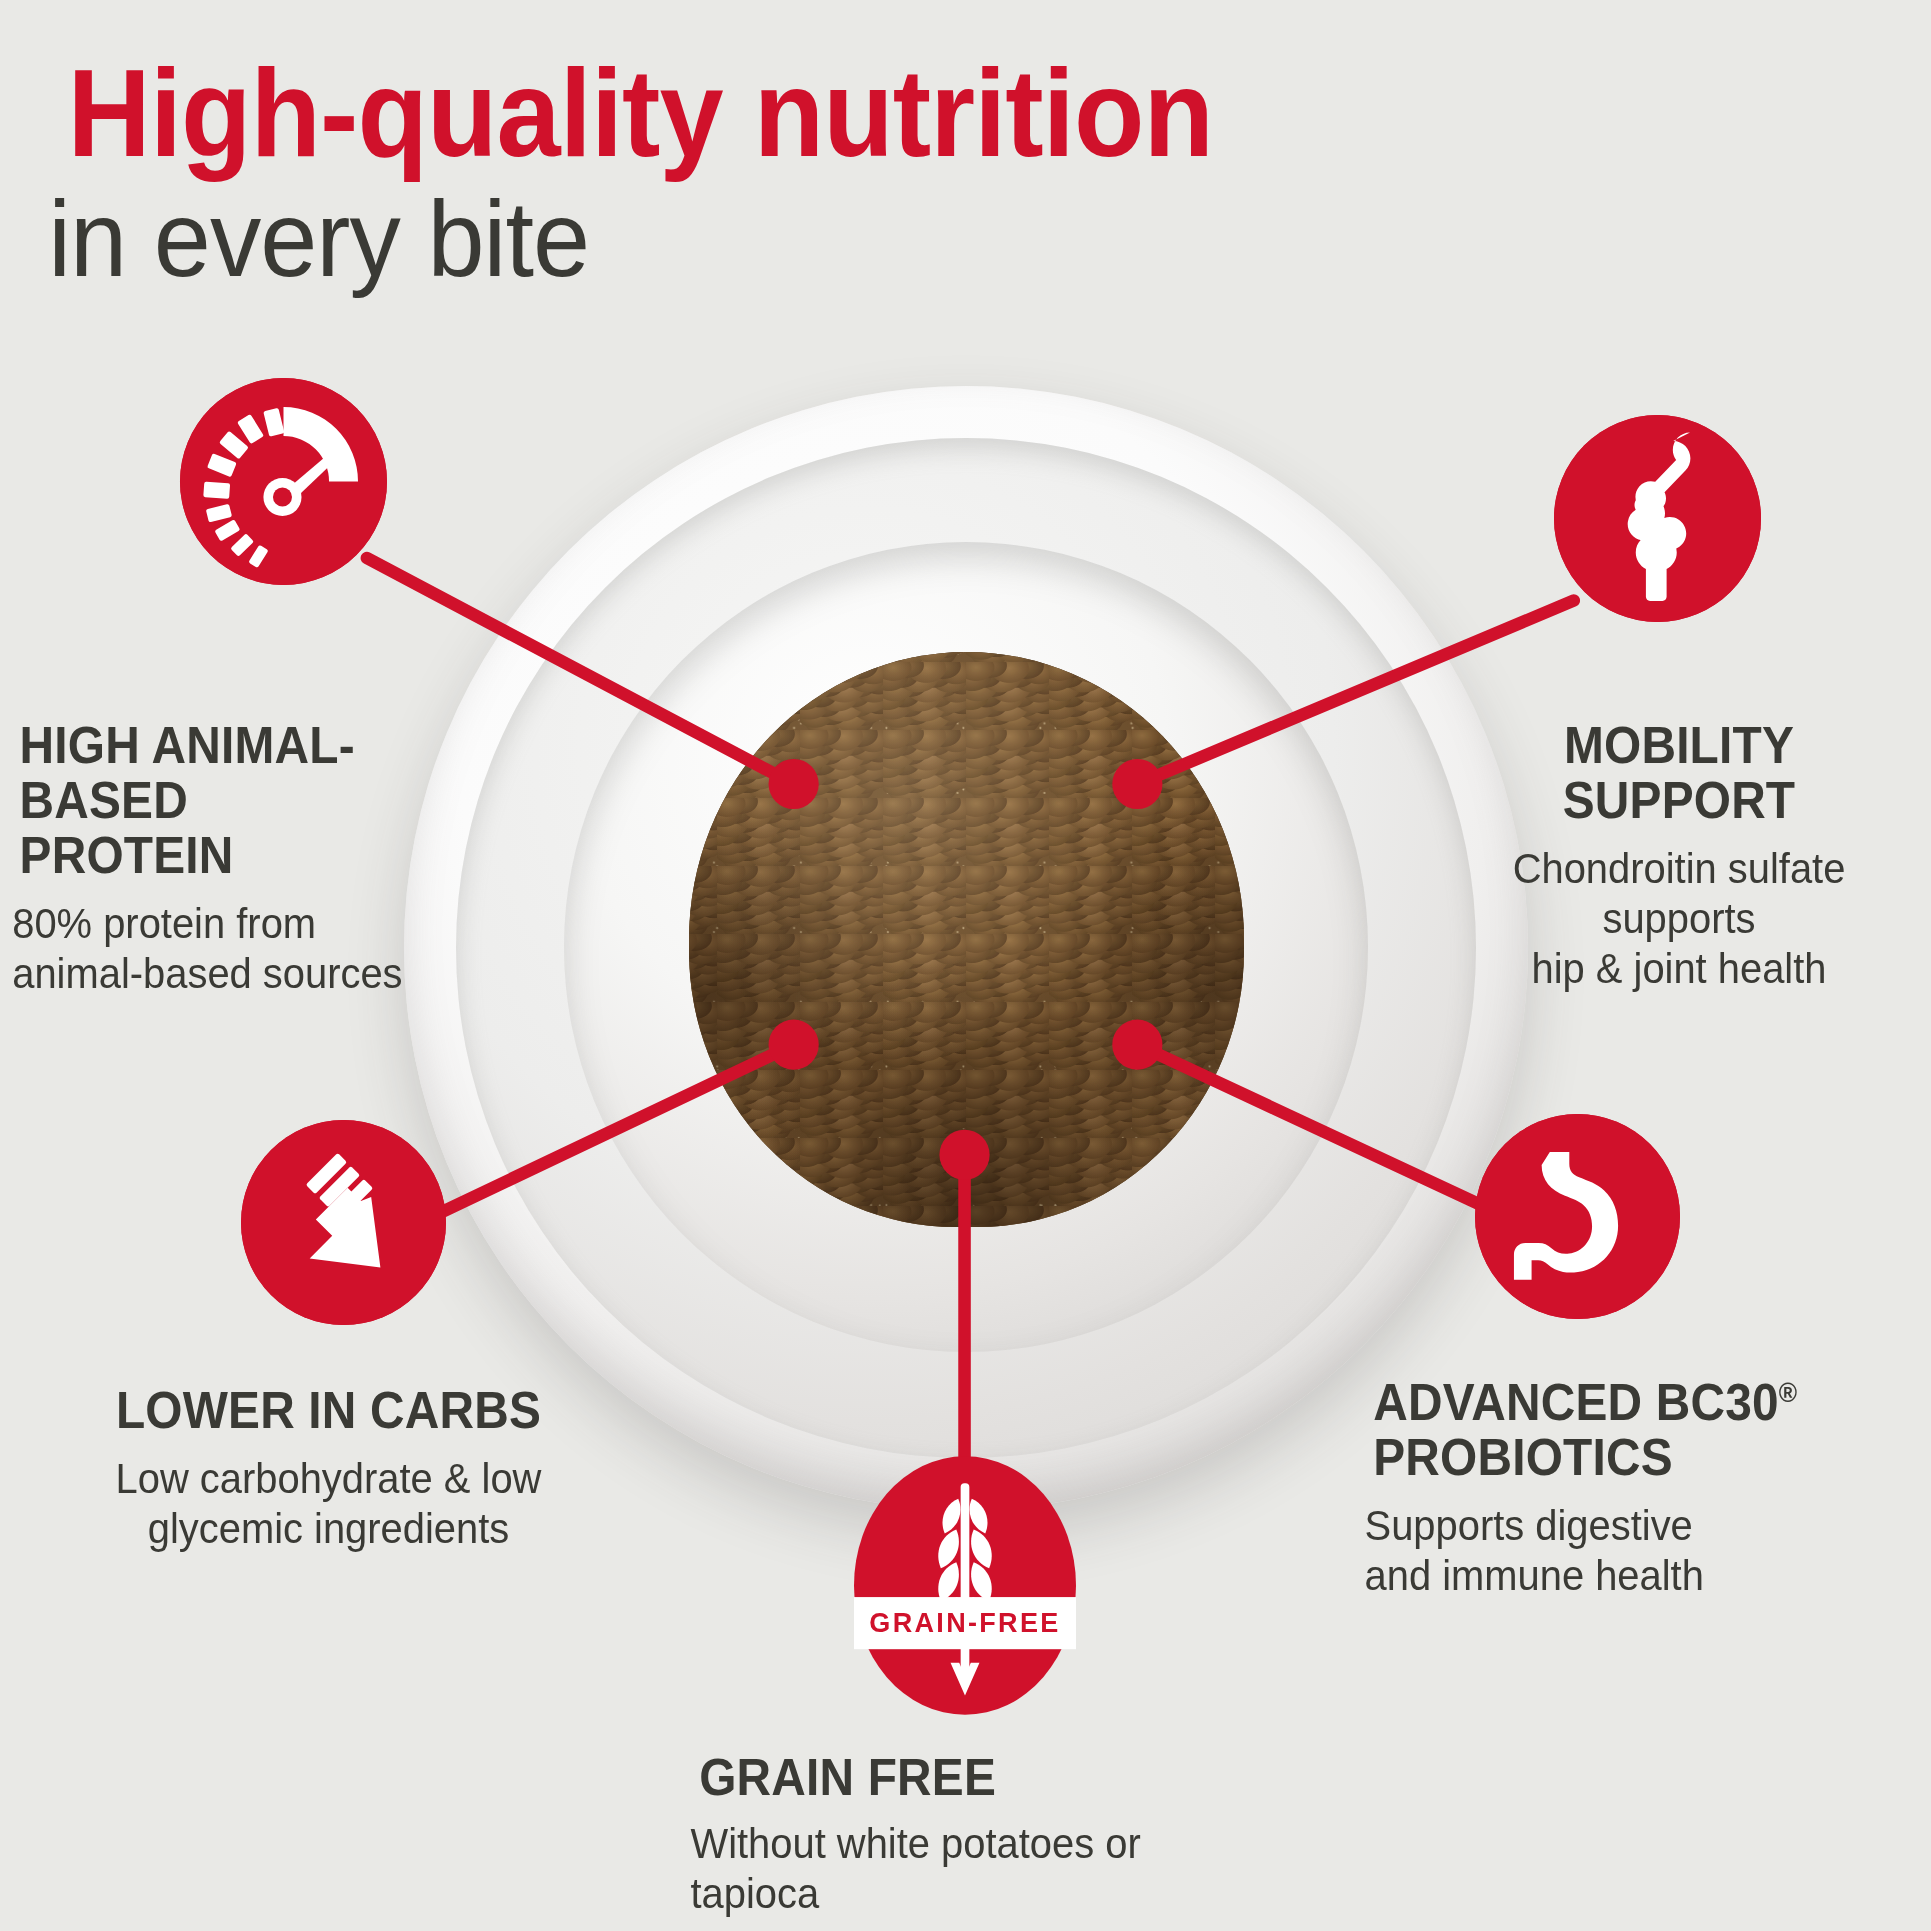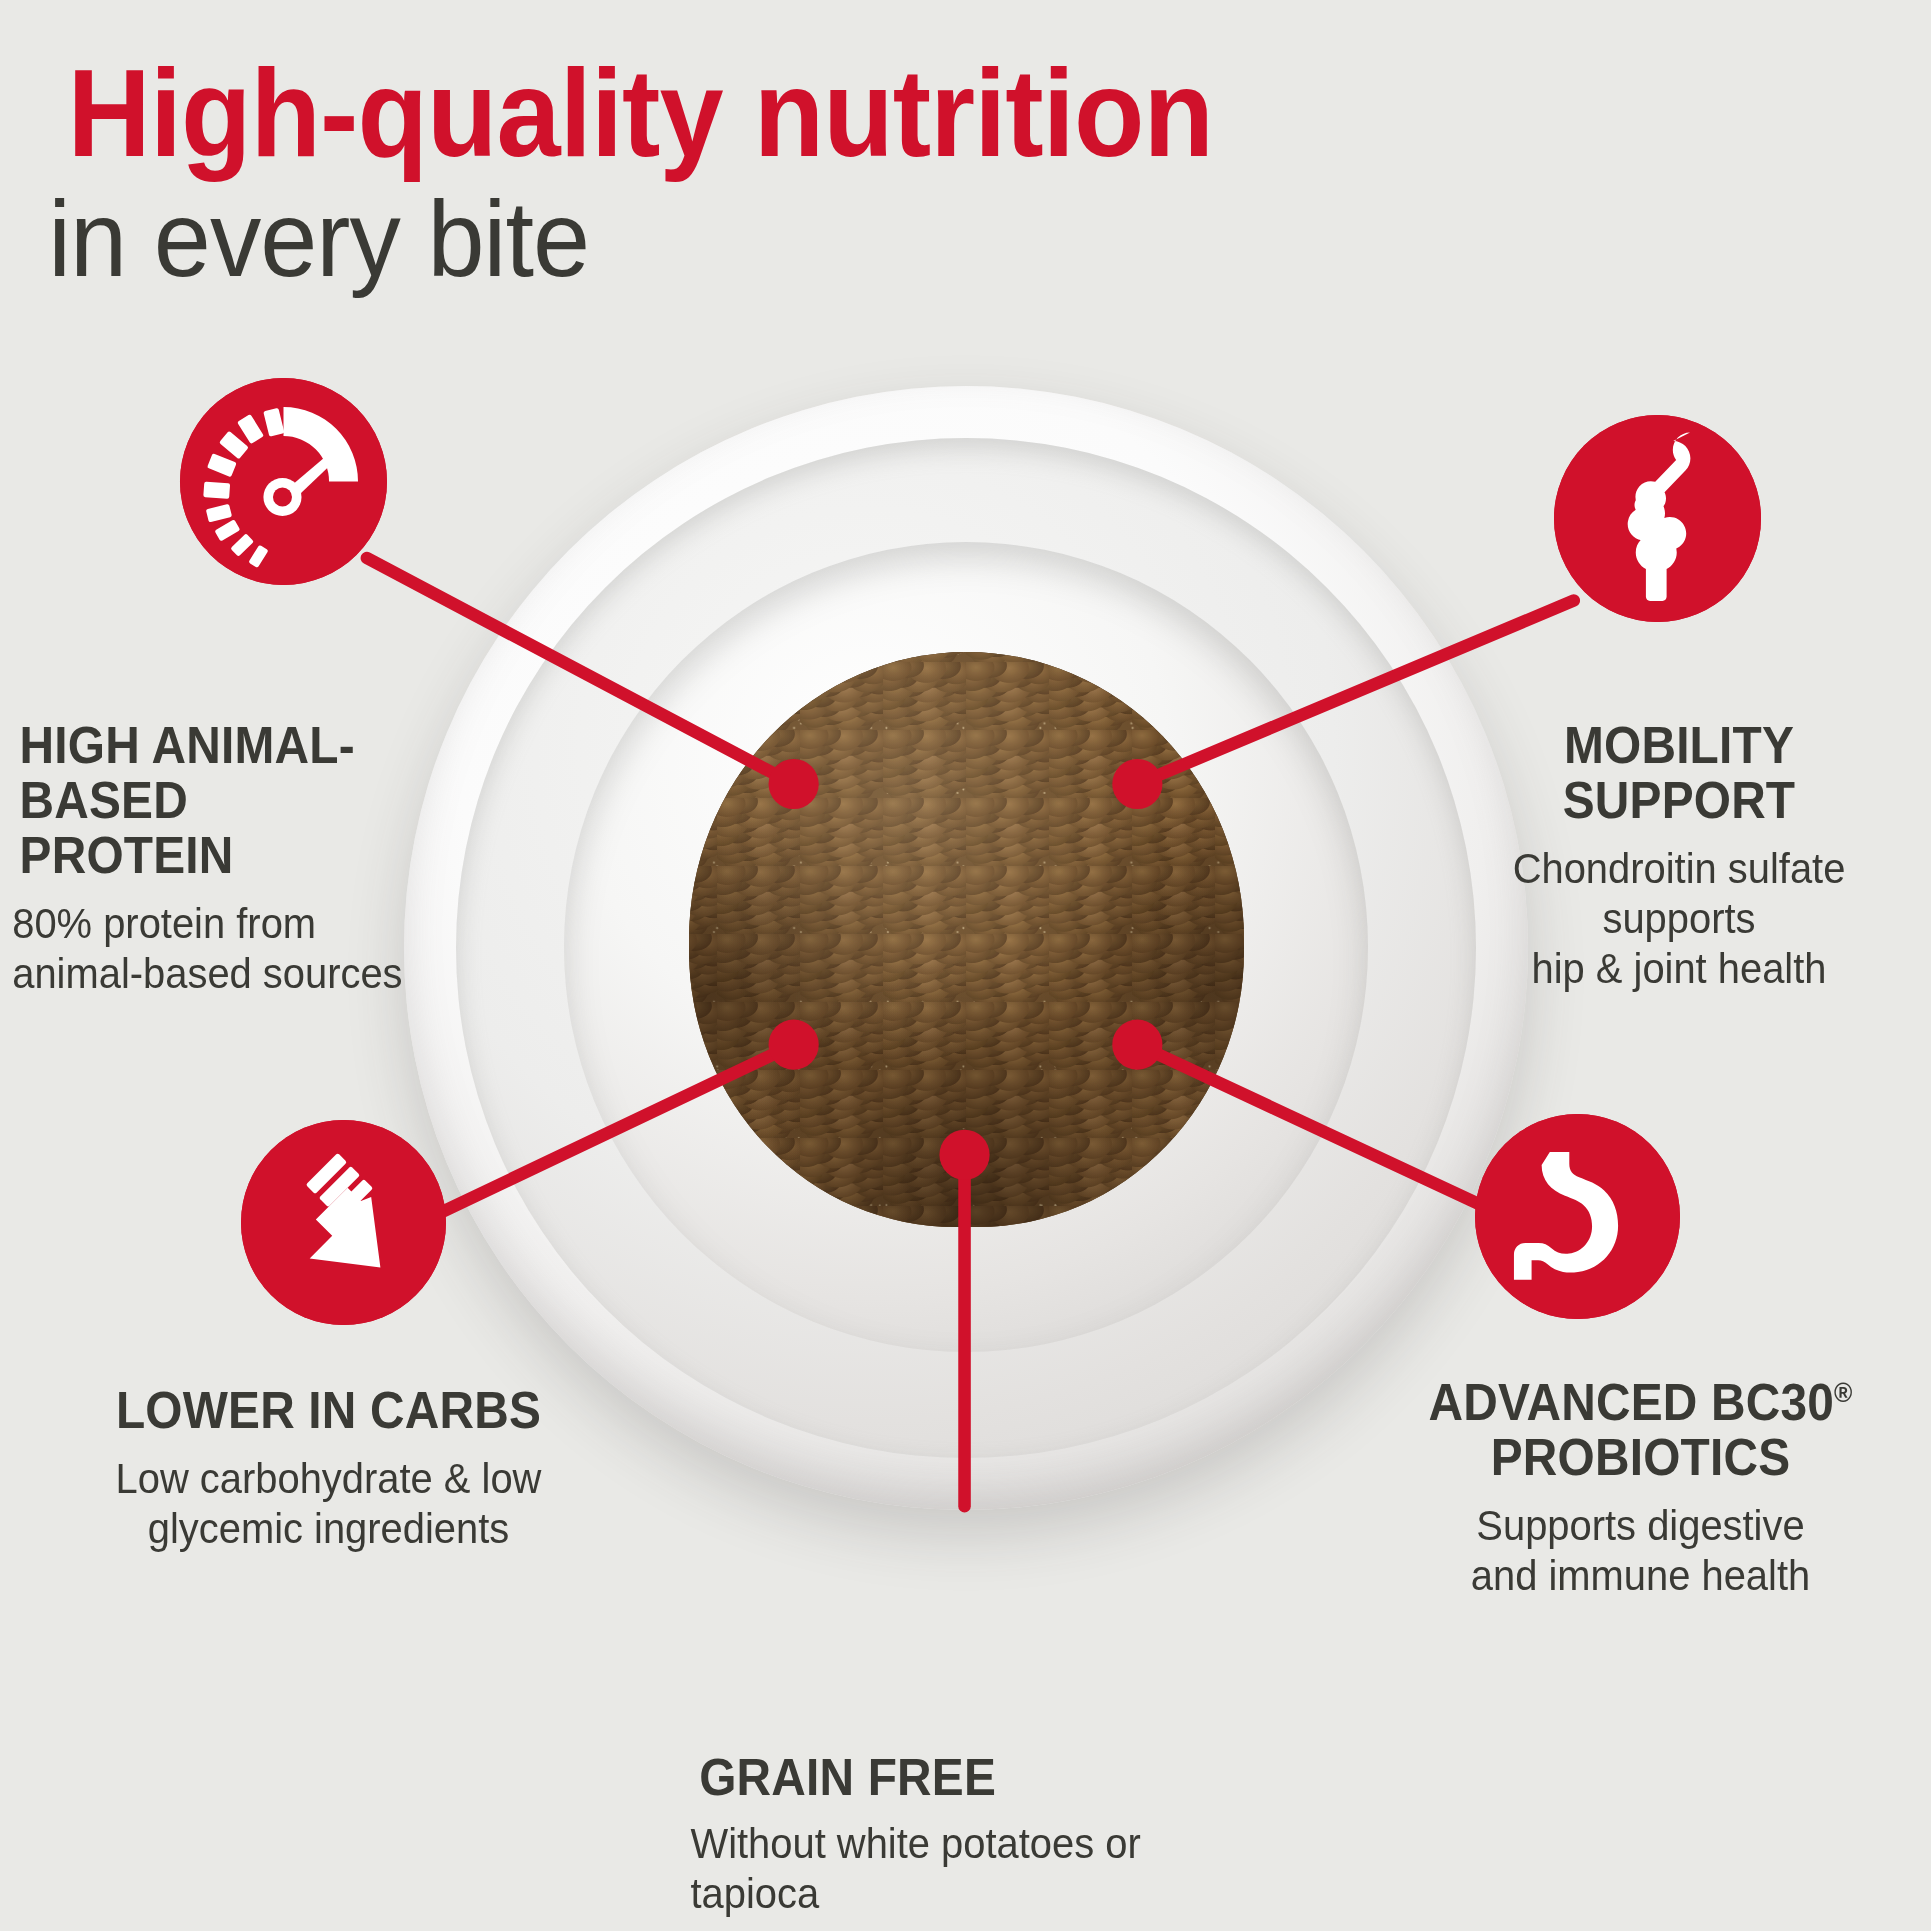--- a/index.html
+++ b/index.html
@@ -221,21 +221,21 @@
     line-height: 1.20;
     color: #3a3a35;
     transform: scaleX(0.95);
     margin-top: 15.4px;
     white-space: pre-line;
   }
 
   .feat-protein   { left: 0px;    top: 718px;  width: 489px; text-align: left; }
   .feat-mobility  { left: 1427px; top: 718px;  width: 504px; text-align: center; }
   .feat-carbs     { left: 58px;   top: 1383px; width: 541px; text-align: center; }
-  .feat-probiotic { left: 1350px; top: 1375px; width: 581px; text-align: center; }
+  .feat-probiotic { left: 1350px; top: 1375px; width: 581px; text-align: left; }
   .feat-grain     { left: 676px;  top: 1750px; width: 579px; text-align: left; }
   .feat-grain .feat-desc { margin-top: 13.5px; }
 </style>
 </head>
 <body>
 
 <div id="stage">
 
   <div class="headline-wrap">
     <div class="headline-1">High-quality nutrition</div>
@@ -331,20 +331,41 @@
                  -1.5-1.3-2.9-2.0-4.6-2.0 l-3.2 0 0 9.6 -8.6 0 0-12.4 c0-3.2 2.3-5.6 5.6-5.6
                  l6.4 0 c2.6 0 4.4 0.9 6.3 2.6 2.4 2.2 5.2 3.0 8.6 2.6 6.4-0.8 11.2-6.3 11.2-13.2
                  0-4.3-1.3-7.8-4.0-10.3 -2.3-2.2-5.4-3.2-9.2-4.7 -6.8-2.7-11.4-7.4-11.4-15.0 z"></path>
         <path d="M57.8 40.5 c3.6 2.3 6.0 5.9 6.8 10.2 0.3 1.6-0.8 3.1-2.4 3.4
                  -1.6 0.3-3.1-0.8-3.4-2.4 -0.5-2.8-2.1-5.2-4.5-6.7 -1.4-0.9-1.8-2.7-0.9-4.0
                  0.9-1.4 2.9-1.5 4.4-0.5 z"></path>
       </g>
     </svg>
   </div>
 
+  <div class="badge-grain">
+    <svg viewBox="0 0 230 268">
+      <ellipse cx="115" cy="134" rx="115" ry="134" fill="#d0112b"></ellipse>
+      <g fill="#ffffff">
+        <rect x="110.5" y="28" width="9" height="200" rx="4"></rect>
+
+        <path d="M108 44 c-14 6-20 22-14 36 14-6 20-22 14-36 z"></path>
+        <path d="M122 44 c14 6 20 22 14 36 -14-6-20-22-14-36 z"></path>
+        <path d="M106 76 c-16 6-23 24-16 40 16-6 23-24 16-40 z"></path>
+        <path d="M124 76 c16 6 23 24 16 40 -16-6-23-24-16-40 z"></path>
+        <path d="M106 110 c-16 6-23 24-16 40 16-6 23-24 16-40 z"></path>
+        <path d="M124 110 c16 6 23 24 16 40 -16-6-23-24-16-40 z"></path>
+        <path d="M107 146 c-15 6-21 23-15 38 15-6 21-23 15-38 z"></path>
+        <path d="M123 146 c15 6 21 23 15 38 -15-6-21-23-15-38 z"></path>
+
+        <path d="M100 214 l15 34 15-34 -9 0 -6 14 -6-14 z"></path>
+      </g>
+      <rect x="0" y="146" width="230" height="54" fill="#ffffff"></rect>
+      <text x="115" y="182" text-anchor="middle" font-family="Liberation Sans, sans-serif" font-size="28" font-weight="700" letter-spacing="2.4" fill="#d0112b">GRAIN-FREE</text>
+    </svg>
+  </div>
 
   <div class="feat feat-protein">
     <div class="feat-title">HIGH ANIMAL-BASED
 PROTEIN</div>
     <div class="feat-desc">80% protein from
 animal-based sources</div>
   </div>
 
   <div class="feat feat-mobility">
     <div class="feat-title">MOBILITY SUPPORT</div>

